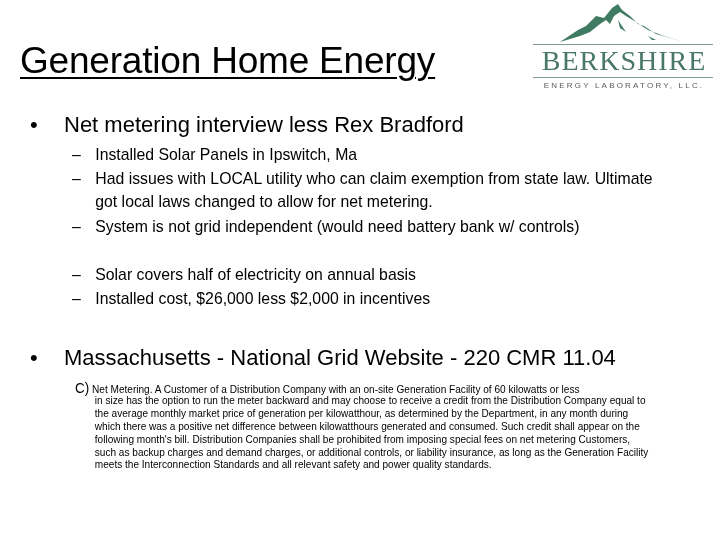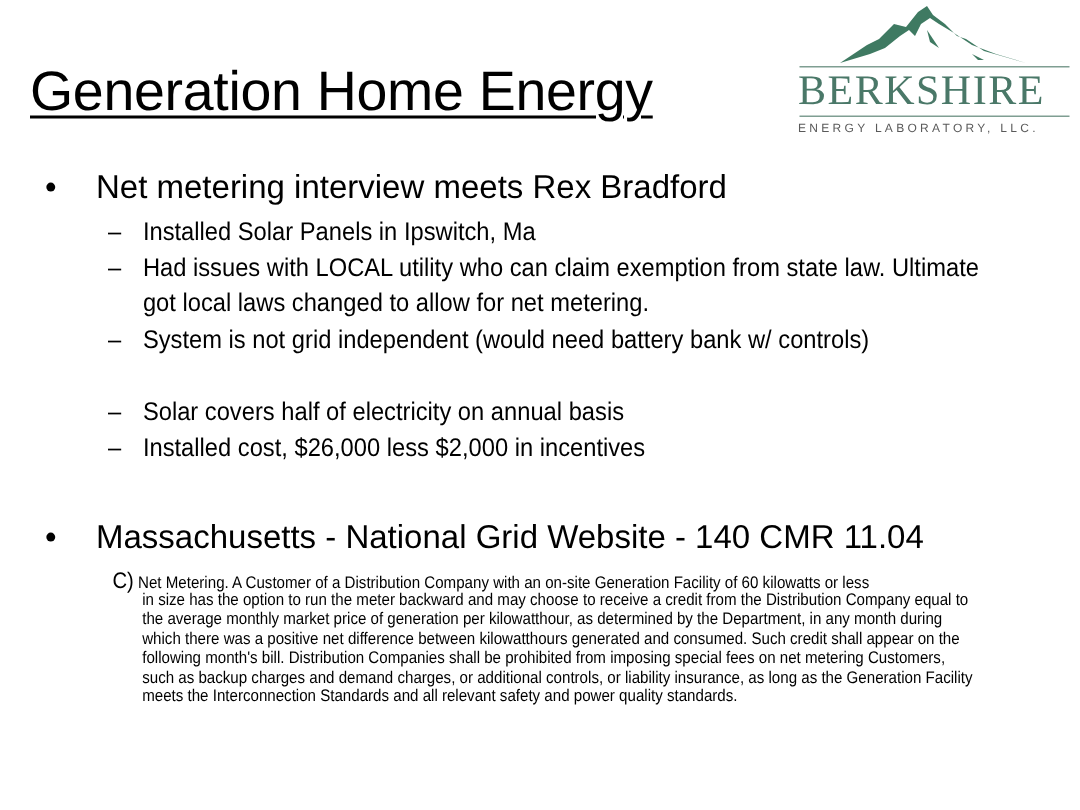--- a/index.html
+++ b/index.html
@@ -9,25 +9,25 @@
     }
     .title {
       position: absolute; left: 20px; top: 40px; font-size: 37px;
       text-decoration: underline; text-underline-offset: 4px; text-decoration-thickness: 2px;
       white-space: nowrap; letter-spacing: -0.2px;
     }
     .logo { position: absolute; left: 520px; top: 0; width: 200px; height: 100px; }
     .logo svg { position: absolute; left: 40px; top: 2px; }
     .logo-rule { position: absolute; left: 13px; width: 180px; height: 1px; background: #7f9e92; }
     .logo-name {
-      position: absolute; left: 12px; top: 45px; width: 184px; text-align: left;
+      position: absolute; left: 12px; top: 45px; width: 184px; text-align: center;
       font-family: "Liberation Serif", serif; font-size: 28px; color: #4a7868; letter-spacing: 1px;
     }
     .logo-sub {
-      position: absolute; left: 12px; top: 81px; width: 184px; text-align: left;
+      position: absolute; left: 12px; top: 81px; width: 184px; text-align: center;
       font-size: 8px; color: #5a5a5a; letter-spacing: 2.2px;
     }
     .bullet {
       position: absolute; left: 30px; font-size: 22px; white-space: nowrap;
     }
     .bullet .dot { display: inline-block; width: 34px; }
     .sub {
       position: absolute; left: 72px; width: 640px; font-size: 17px; line-height: 23px;
       transform: scaleX(0.93); transform-origin: left top;
     }
@@ -51,21 +51,21 @@
     <path d="M58 18 L62 24 L66 30 L60 26 Z" fill="#3f7a62"></path>
     <path d="M88 34 L96 38 L92 38 Z" fill="#3f7a62"></path>
   </svg>
   <div class="logo-rule" style="top:44px"></div>
   <div class="logo-name">BERKSHIRE</div>
   <div class="logo-rule" style="top:77px"></div>
   <div class="logo-sub">ENERGY LABORATORY, LLC.</div>
 </div>
 
 <div class="bullet" style="top:112px">
-  <span class="dot">•</span><span>Net metering interview meets Rex Bradford</span>
+  <span class="dot">•</span><span>Net metering interview less Rex Bradford</span>
 </div>
 
 <div class="sub" style="top:143px">
   <span class="dash">–</span>
   <span class="txt">Installed Solar Panels in Ipswitch, Ma</span>
 </div>
 <div class="sub" style="top:167px">
   <span class="dash">–</span>
   <span class="txt">Had issues with LOCAL utility who can claim exemption from state law.  Ultimate got local laws changed to allow for net metering.</span>
 </div>
@@ -76,20 +76,20 @@
 <div class="sub" style="top:263px">
   <span class="dash">–</span>
   <span class="txt">Solar covers half of electricity on annual basis</span>
 </div>
 <div class="sub" style="top:287px">
   <span class="dash">–</span>
   <span class="txt">Installed cost, $26,000 less $2,000 in incentives</span>
 </div>
 
 <div class="bullet" style="top:345px">
-  <span class="dot">•</span><span>Massachusetts - National Grid Website - 140 CMR 11.04</span>
+  <span class="dot">•</span><span>Massachusetts - National Grid Website - 220 CMR 11.04</span>
 </div>
 
 <div class="legal">
   <span class="c">C)</span>
   <span>Net Metering. A Customer of a Distribution Company with an on-site Generation Facility of 60 kilowatts or less</span>
   <span class="rest">in size has the option to run the meter backward and may choose to receive a credit from the Distribution Company equal to the average monthly market price of generation per kilowatthour, as determined by the Department, in any month during which there was a positive net difference between kilowatthours generated and consumed. Such credit shall appear on the following month's bill. Distribution Companies shall be prohibited from imposing special fees on net metering Customers, such as backup charges and demand charges, or additional controls, or liability insurance, as long as the Generation Facility meets the Interconnection Standards and all relevant safety and power quality standards.</span>
 </div>
 
 </body></html>

